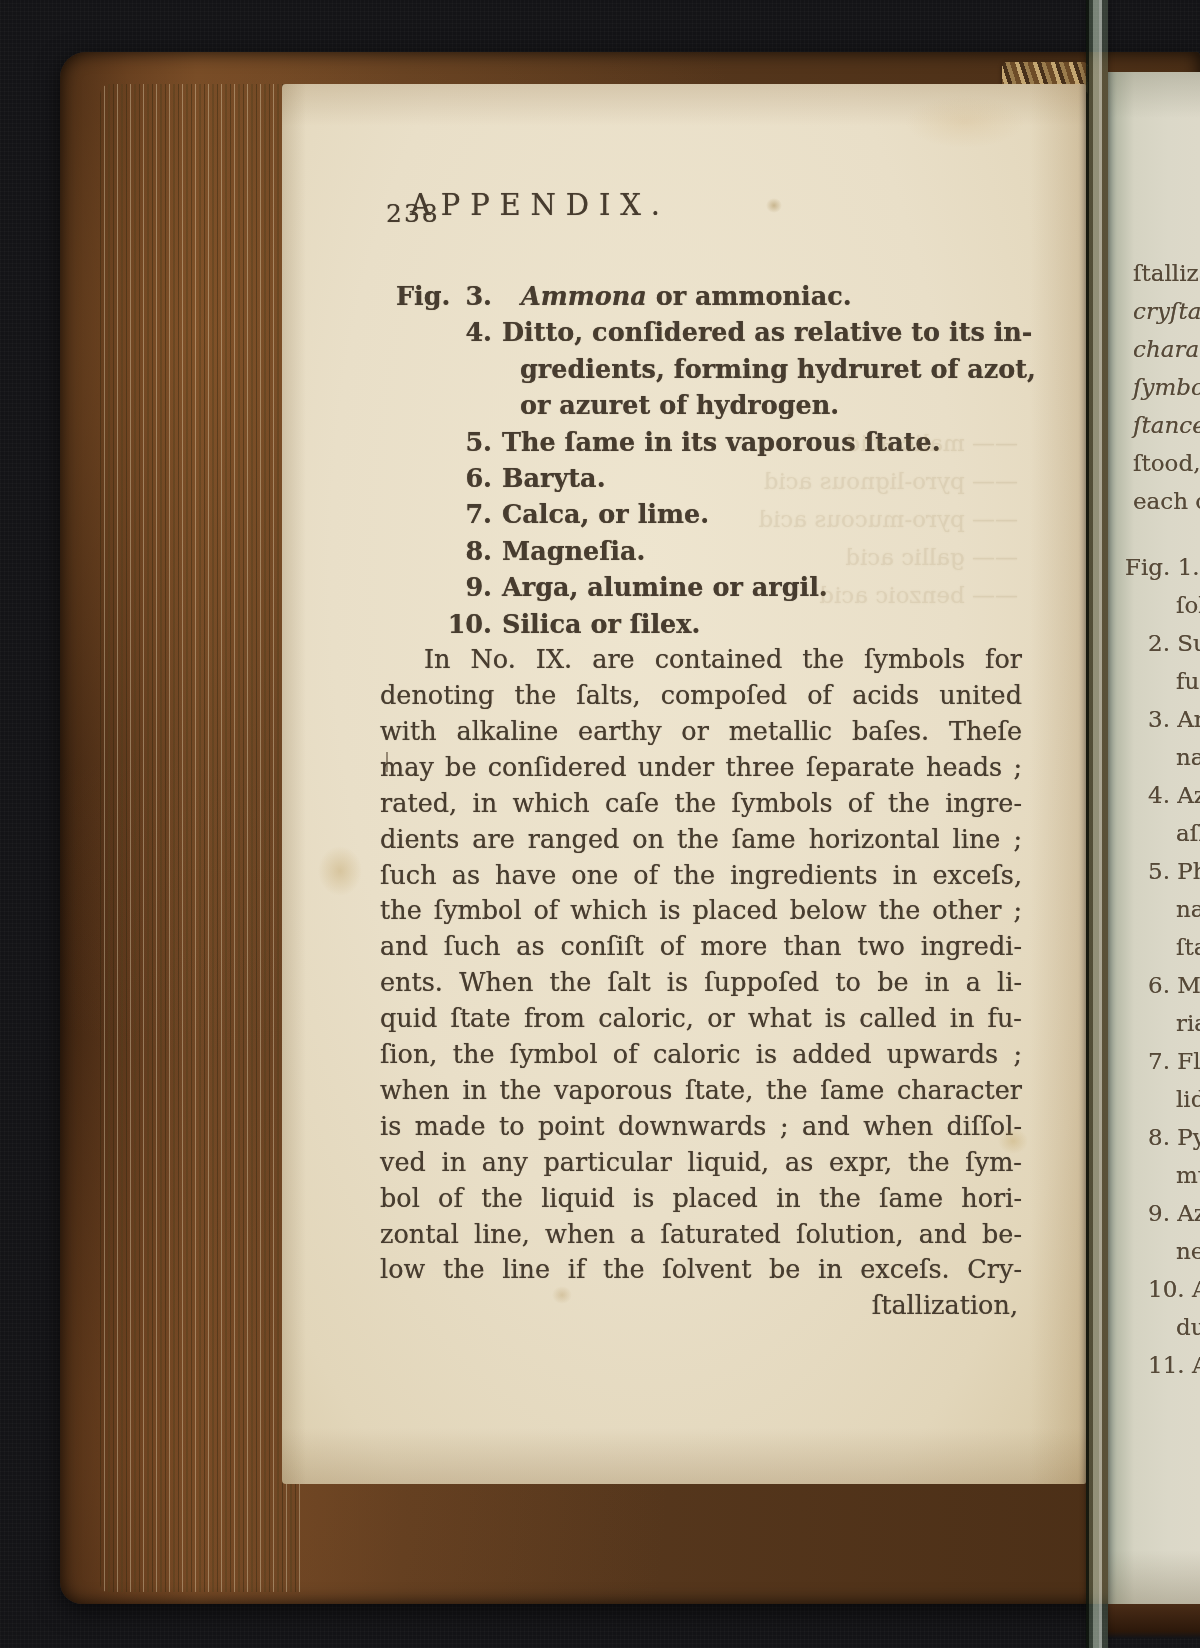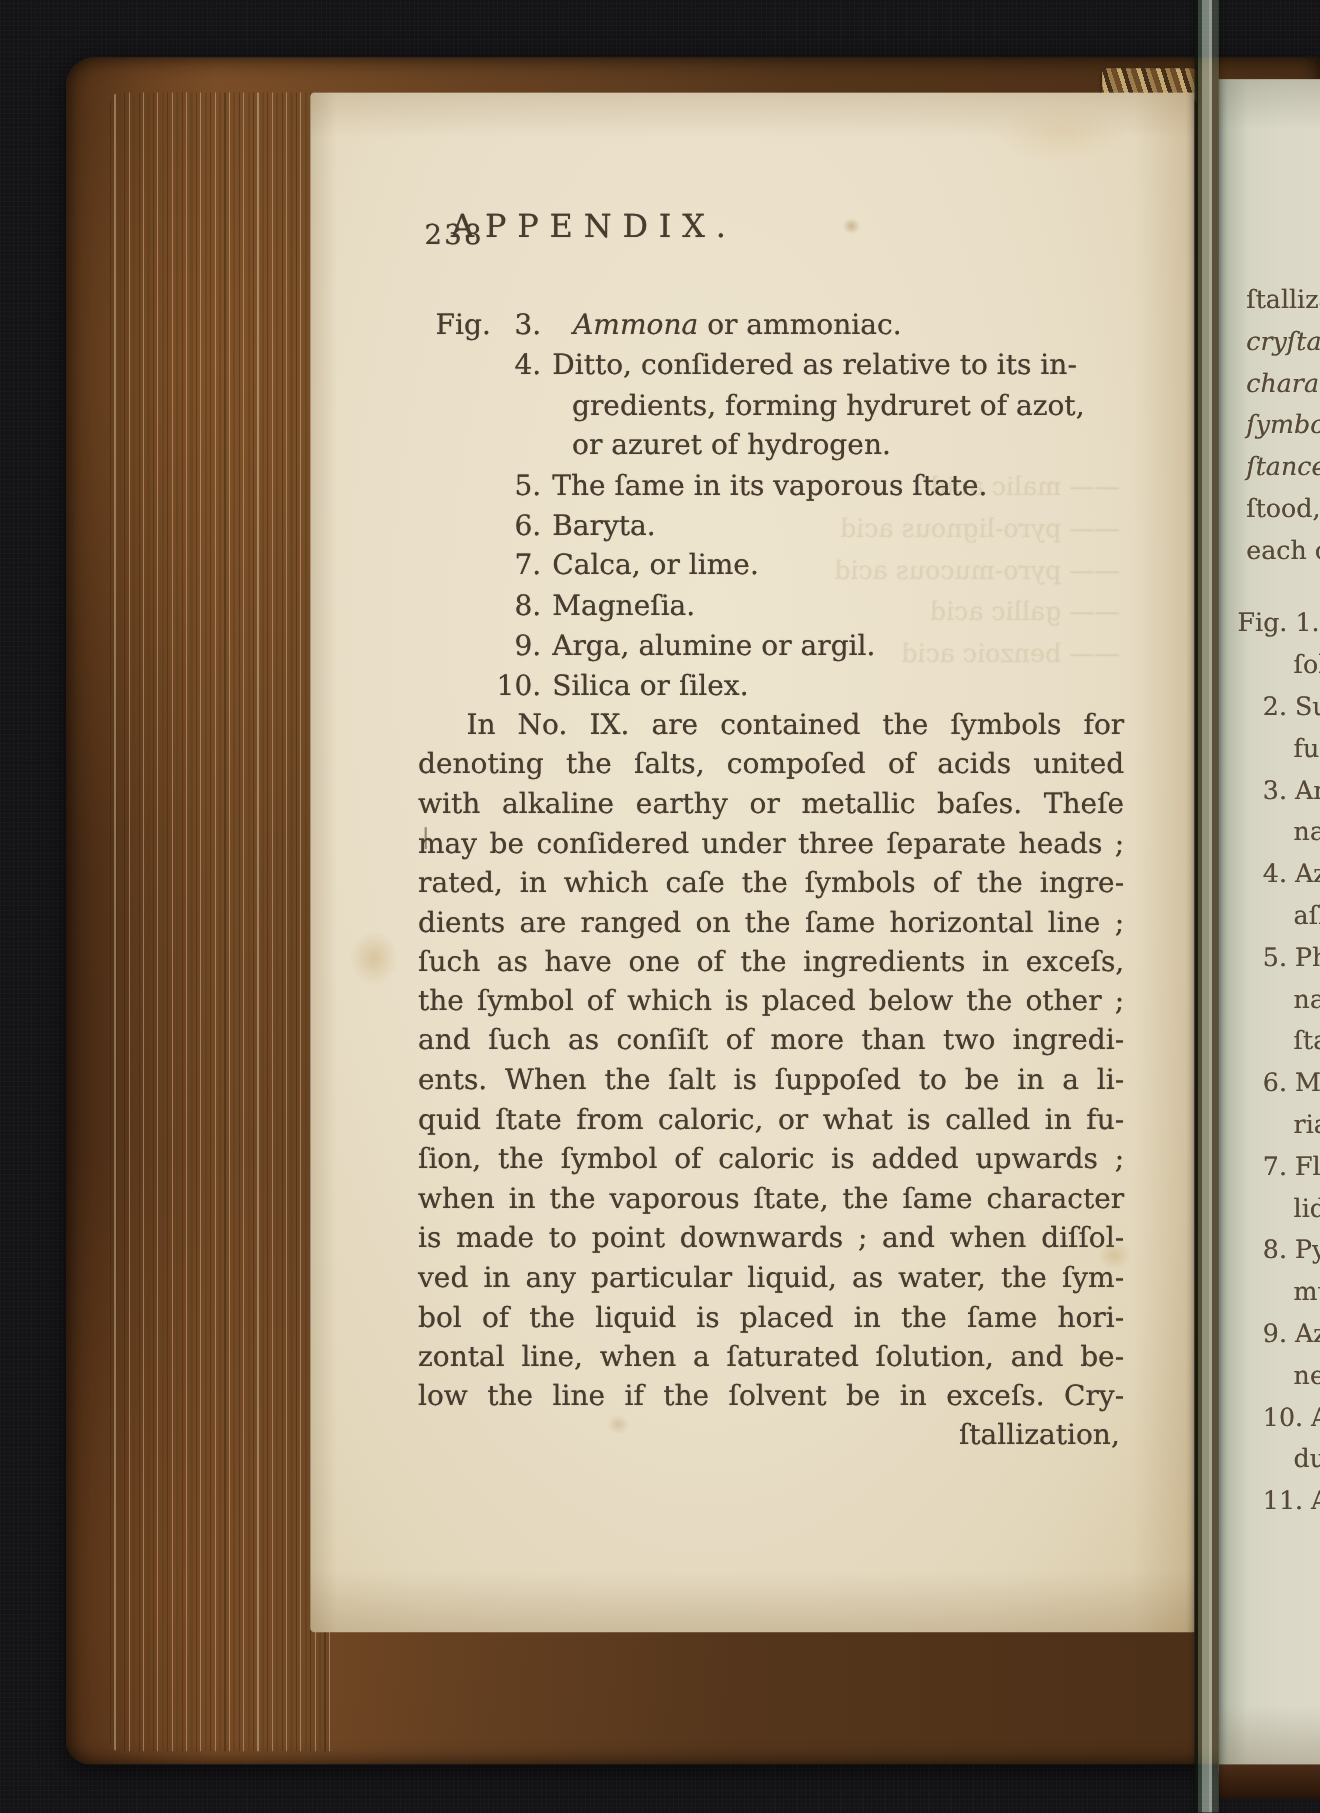--- a/index.html
+++ b/index.html
@@ -41,21 +41,21 @@
     border-radius:4px 2px 2px 4px;
     background:
       linear-gradient(90deg, rgba(120,95,55,0.22) 0%, rgba(0,0,0,0) 3%, rgba(0,0,0,0) 93%, rgba(150,115,65,0.22) 99%, rgba(90,65,35,0.32) 100%),
       linear-gradient(180deg, rgba(150,120,80,0.25) 0%, rgba(0,0,0,0) 3%, rgba(0,0,0,0) 96%, rgba(140,110,70,0.28) 100%),
       radial-gradient(ellipse at 45% 35%, #eee5cf 0%, #e9dfc8 50%, #e2d6ba 80%, #d6c7a4 100%);}
   .text-area{position:absolute;left:98px;top:104px;width:642px;color:#473c2f;
     font-size:25.5px;line-height:35.9px;text-shadow:0 0 0.7px rgba(70,56,40,0.75);}
   .header-row{position:relative;height:46px;}
   .pagenum{position:absolute;left:6px;top:8px;font-size:25px;letter-spacing:2px;}
   .apx{display:block;font-size:29px;letter-spacing:0.34em;padding-left:30px;}
-  .fig-list{margin-top:44px;line-height:36.4px;}
+  .fig-list{margin-top:44px;line-height:36.4px;font-weight:bold;}
   .fl-row{position:relative;padding-left:122px;white-space:nowrap;}
   .fl-row.cont{padding-left:140px;}
   .fl-label{position:absolute;left:16px;top:0;}
   .fl-num{position:absolute;left:56px;width:56px;text-align:right;top:0;}
   .ital{font-style:italic;margin-left:19px;}
   .paragraph{margin-top:0;}
   .pline{text-align:justify;text-align-last:justify;white-space:normal;}
   .pline.indent{text-indent:44px;}
   .catchword{text-align:right;padding-right:4px;}
 
@@ -162,21 +162,21 @@
           <div class="pline">rated, in which caſe the ſymbols of the ingre-</div>
           <div class="pline">dients are ranged on the ſame horizontal line ;</div>
           <div class="pline">ſuch as have one of the ingredients in exceſs,</div>
           <div class="pline">the ſymbol of which is placed below the other ;</div>
           <div class="pline">and ſuch as conſiſt of more than two ingredi-</div>
           <div class="pline">ents. When the ſalt is ſuppoſed to be in a li-</div>
           <div class="pline">quid ſtate from caloric, or what is called in fu-</div>
           <div class="pline">ſion, the ſymbol of caloric is added upwards ;</div>
           <div class="pline">when in the vaporous ſtate, the ſame character</div>
           <div class="pline">is made to point downwards ; and when diſſol-</div>
-          <div class="pline">ved in any particular liquid, as water, the ſym-</div>
+          <div class="pline">ved in any particular liquid, as expr, the ſym-</div>
           <div class="pline">bol of the liquid is placed in the ſame hori-</div>
           <div class="pline">zontal line, when a ſaturated ſolution, and be-</div>
           <div class="pline">low the line if the ſolvent be in exceſs. Cry-</div>
         </div>
 
       <div class="catchword">ſtallization,</div>
     </div>
   </div>
 
   <div class="ghost-block">

